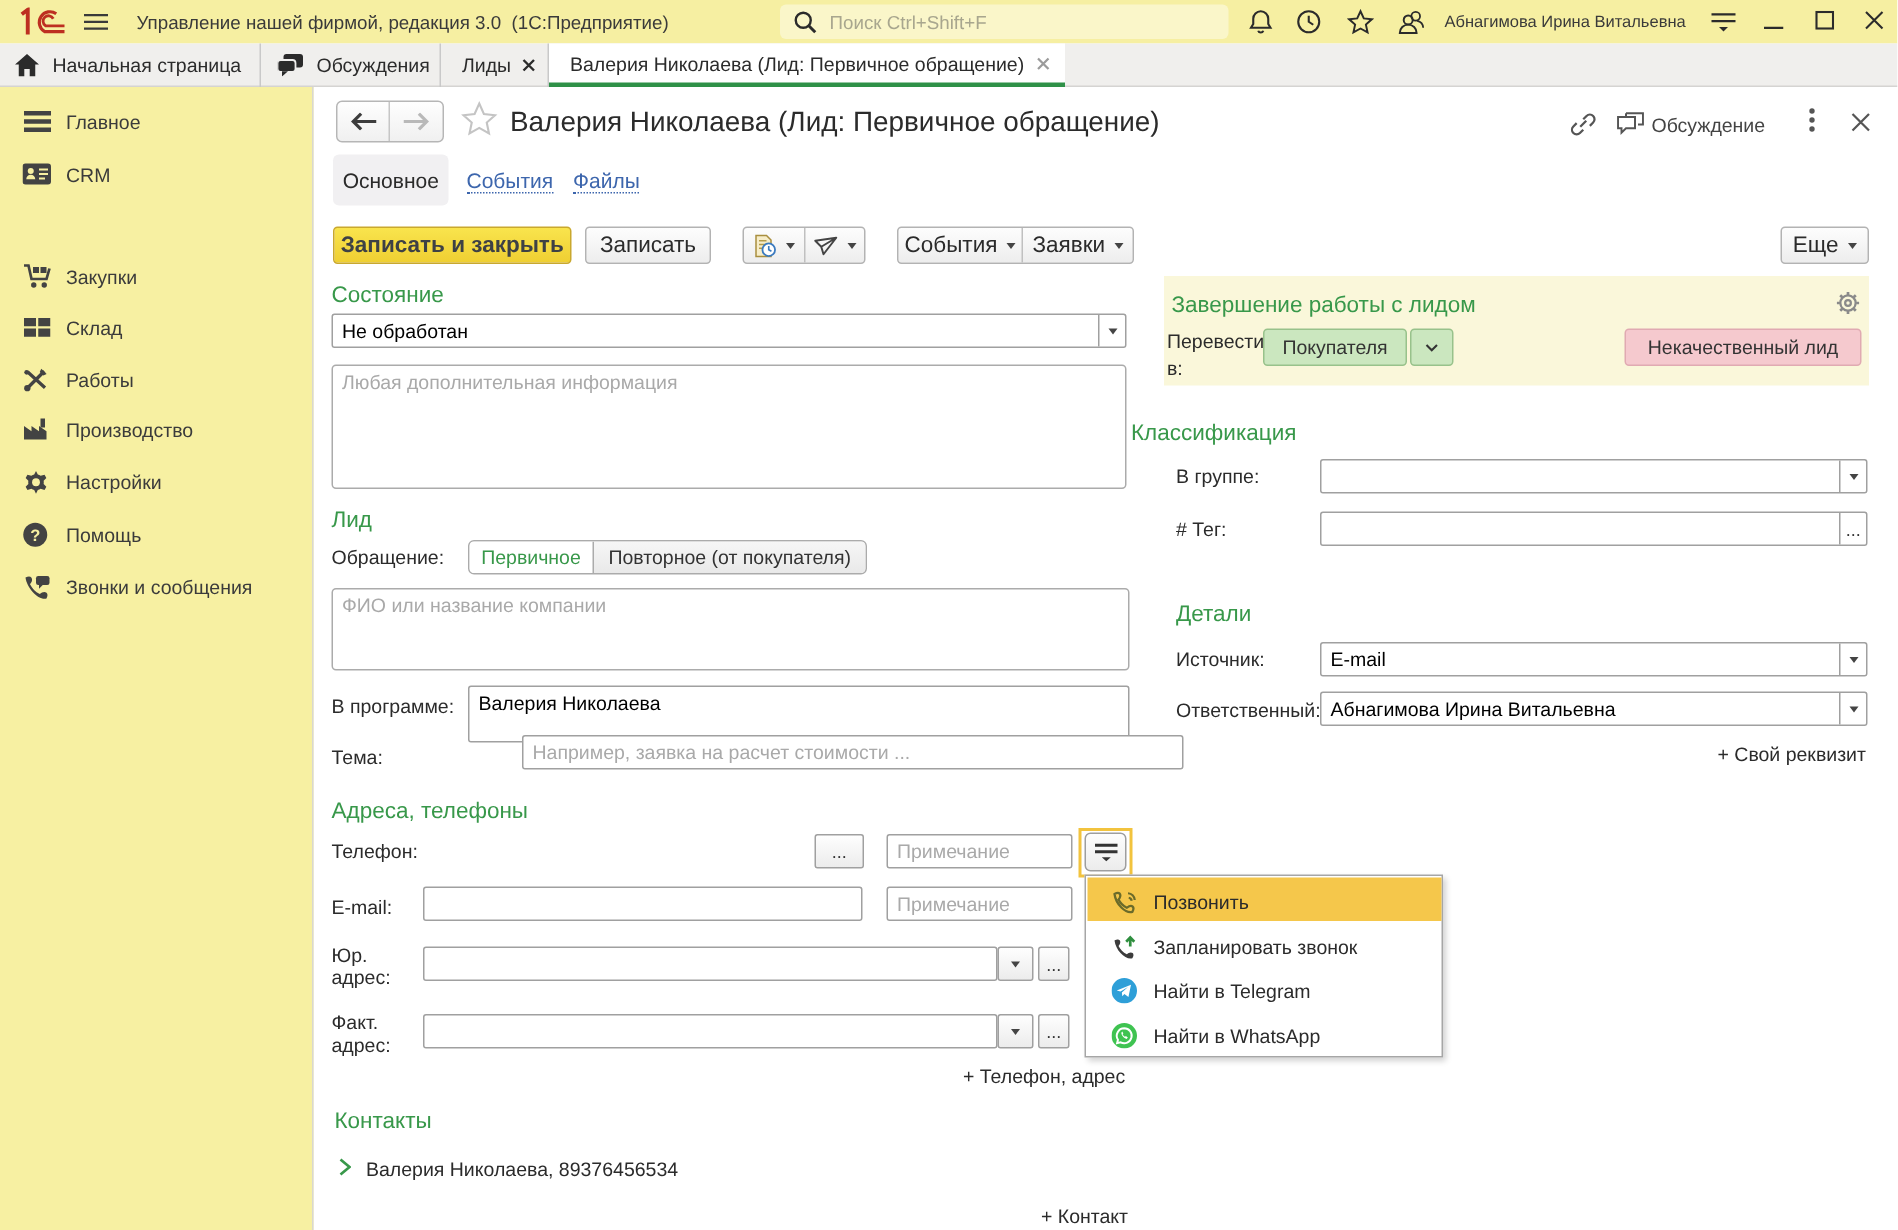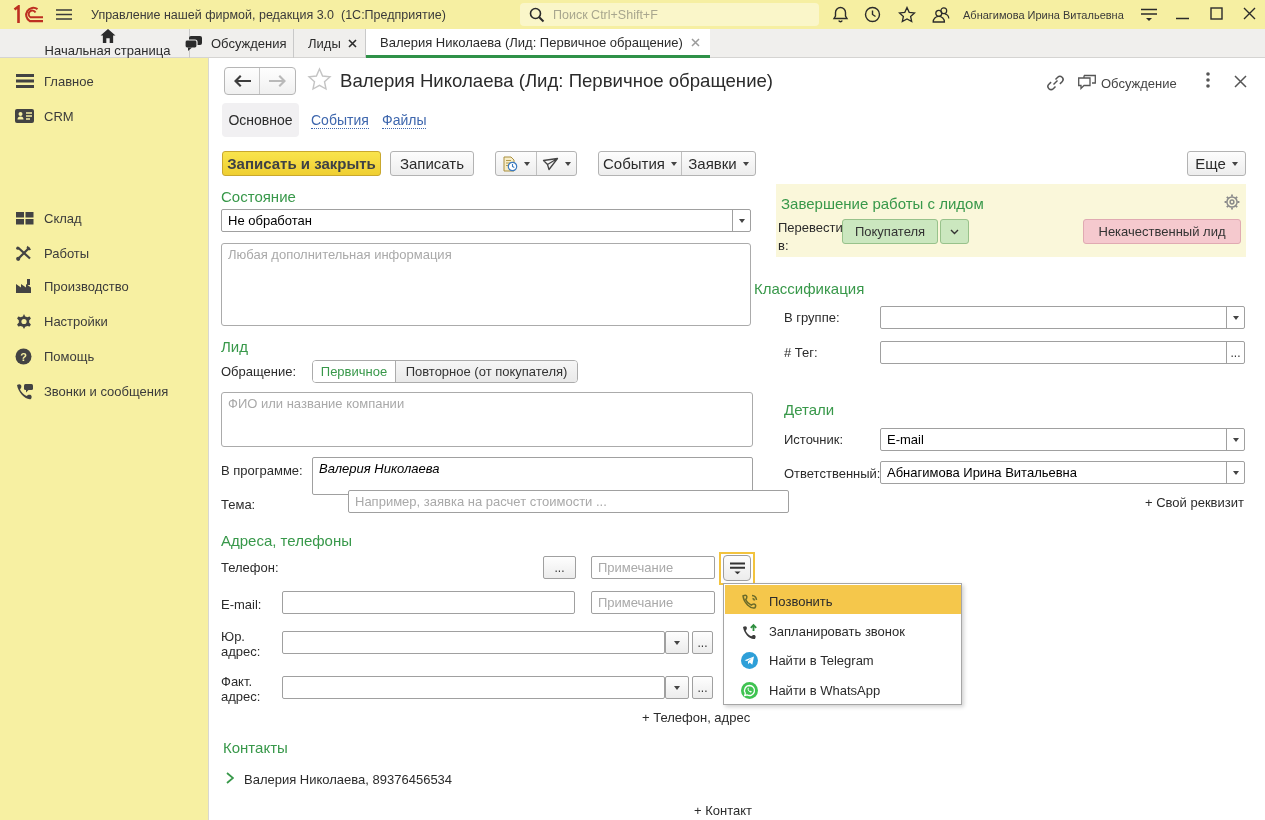--- a/index.html
+++ b/index.html
@@ -115,21 +115,21 @@
     </svg>
   <svg class="tbico" style="left:1210px;top:7px" width="13" height="13" viewBox="0 0 13 13">
       <rect x="1" y="1" width="11" height="11" fill="none" stroke="#2b2b2b" stroke-width="1.4"></rect>
     </svg>
   <svg class="tbico" style="left:1243px;top:7px" width="13" height="13" viewBox="0 0 13 13">
       <path d="M1 1 L12 12 M12 1 L1 12" stroke="#2b2b2b" stroke-width="1.4"></path>
     </svg>
 </div>
 
 <div id="tabbar">
-  <div class="tab" style="left:16px;width:174px;flex-direction:column;">
+  <div class="tab" style="left:0;width:174px;">
     <svg style="margin-left:10px" width="16" height="15" viewBox="0 0 16 15">
         <path d="M8 0 L16 7 H13.5 V15 H9.8 V10 H6.2 V15 H2.5 V7 H0 Z" fill="#2b2b2b"></path>
       </svg>
     <span style="margin-left:9px">Начальная страница</span>
       <div class="sep"></div>
   </div>
   <div class="tab" style="left:174px;width:120px;">
     <svg style="margin-left:11px" width="17" height="15" viewBox="0 0 17 15">
       <rect x="4" y="0" width="13" height="9" rx="2" fill="#2b2b2b"></rect>
       <rect x="0" y="4" width="12" height="8" rx="2" fill="#2b2b2b" stroke="#f0efed" stroke-width="1.2"></rect>
@@ -161,20 +161,30 @@
       <div class="tx">Главное</div>
     </div>
     <div class="sbitem" style="top: 48px;">
       <svg class="ic" width="19" height="17" viewBox="0 0 19 17">
         <rect x="0" y="1" width="19" height="14" rx="2" fill="#434343"></rect>
         <circle cx="5.5" cy="6" r="2" fill="#f7f0a2"></circle>
         <path d="M2.5 11.5 a3 3 0 0 1 6 0 z" fill="#f7f0a2"></path>
         <path d="M11 5h6M11 8h6M11 11h4" stroke="#f7f0a2" stroke-width="1.3"></path>
       </svg>
       <div class="tx">CRM</div>
+    </div>
+    <div class="sbitem" style="top: 116px;">
+      <svg class="ic" width="19" height="17" viewBox="0 0 19 17">
+        <path d="M1 1 h3 l2 9 h10 l2 -7" fill="none" stroke="#434343" stroke-width="1.8"></path>
+        <rect x="7" y="2" width="4" height="4" fill="#434343"></rect>
+        <rect x="12" y="2" width="4" height="4" fill="#434343"></rect>
+        <circle cx="7.5" cy="14" r="1.8" fill="#434343"></circle>
+        <circle cx="14.5" cy="14" r="1.8" fill="#434343"></circle>
+      </svg>
+      <div class="tx">Закупки</div>
     </div>
     <div class="sbitem" style="top: 150px;">
       <svg class="ic" width="19" height="17" viewBox="0 0 19 17">
         <rect x="1" y="2" width="8" height="5.5" fill="#434343"></rect>
         <rect x="10.5" y="2" width="8" height="5.5" fill="#434343"></rect>
         <rect x="1" y="9" width="8" height="5.5" fill="#434343"></rect>
         <rect x="10.5" y="9" width="8" height="5.5" fill="#434343"></rect>
       </svg>
       <div class="tx">Склад</div>
     </div>
@@ -303,21 +313,21 @@
   <div class="g-hdr" style="left:11px;top:280px;">Лид</div>
   <div class="lbl" style="left:11px;top:306px;">Обращение:</div>
   <div class="abs" style="left:102px;top:302px;width:266px;height:23px;border:1px solid #ababab;border-radius:4px;display:flex;overflow:hidden;">
     <div style="width:83px;background:#fff;border-right:1px solid #ababab;color:#38984a;display:flex;align-items:center;justify-content:center;">Первичное</div>
     <div style="flex:1;background:linear-gradient(#f6f6f6,#e9e9e9);display:flex;align-items:center;justify-content:center;">Повторное (от покупателя)</div>
   </div>
   <div class="fld" style="left:11px;top:334px;width:532px;height:55px;border-color:#ababab;border-radius:3px;">
     <div class="txt ph13">ФИО или название компании</div>
   </div>
   <div class="lbl" style="left:11px;top:405px;">В программе:</div>
-  <div class="fld" style="left:102px;top:399px;width:441px;height:38px;font-style:italic;">
+  <div class="fld" style="left:102px;top:399px;width:441px;height:38px;">
       <div class="txt">Валерия Николаева</div>
     </div>
   <div class="lbl" style="left:11px;top:439px;">Тема:</div>
   <div class="fld" style="left:102px;top:432px;width:441px;height:23px;margin-left:36px;">
       <div class="txt ph13">Например, заявка на расчет стоимости ...</div>
     </div>
 
   <div class="g-hdr" style="left:11px;top:474px;">Адреса, телефоны</div>
   <div class="lbl" style="left:11px;top:502px;">Телефон:</div>
   <div class="sqbtn" style="left:333px;top:498px;width:33px;height:23px;">...</div>

